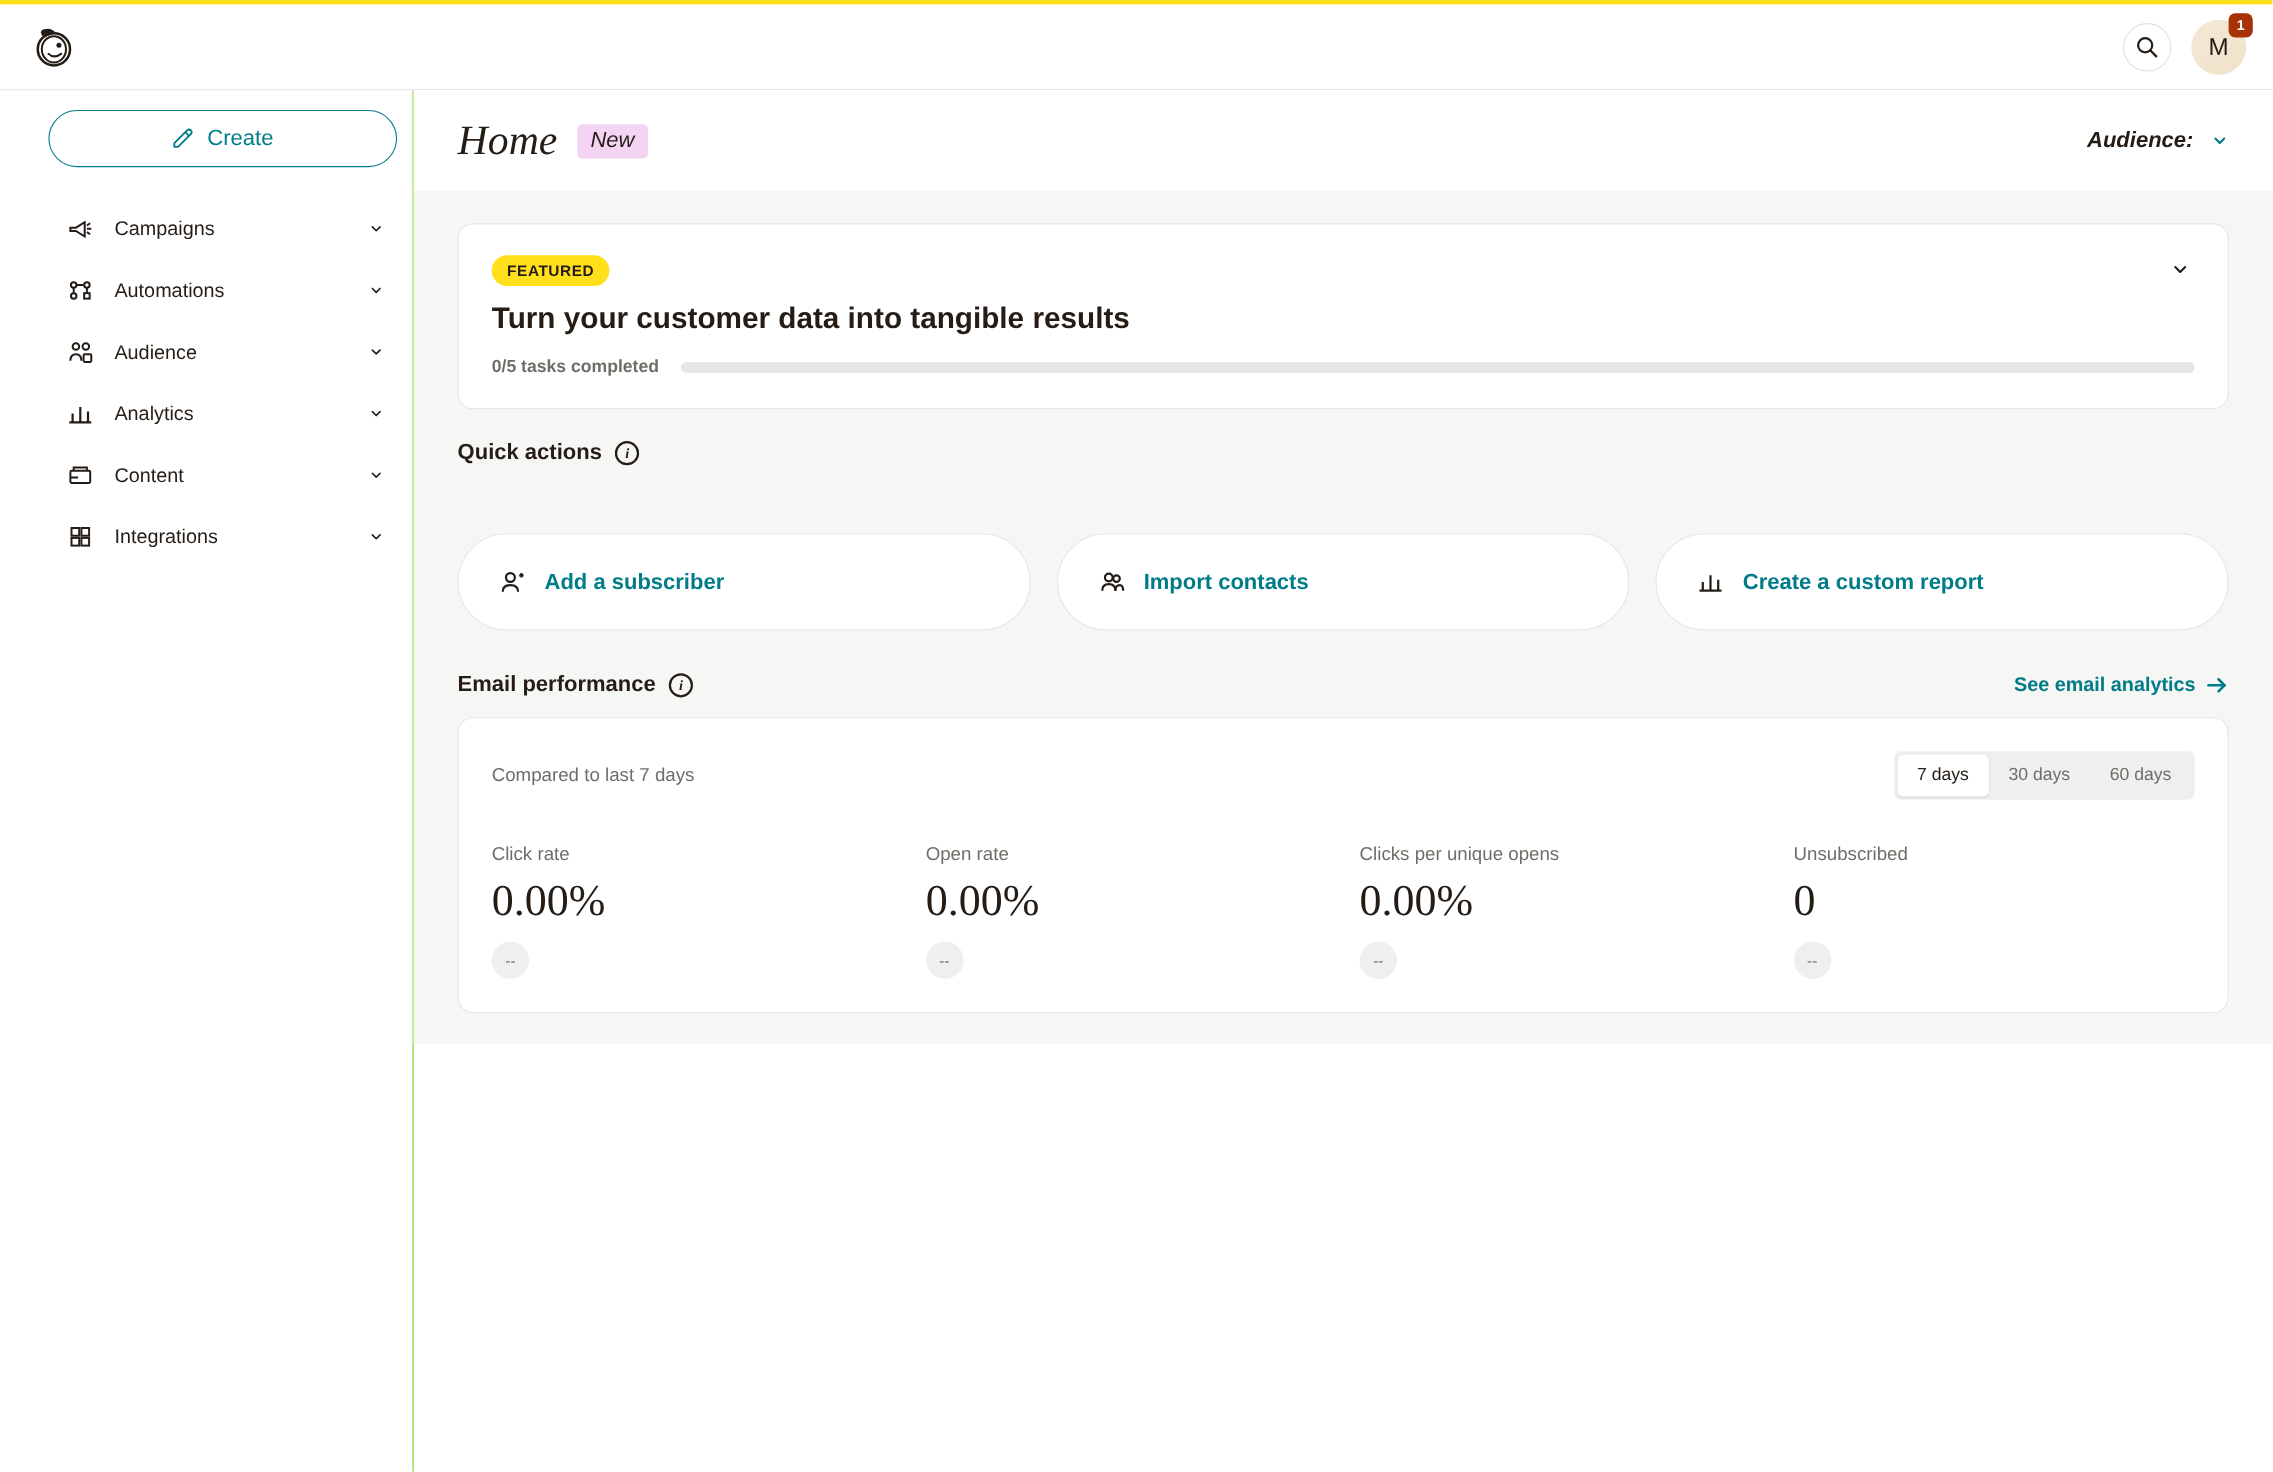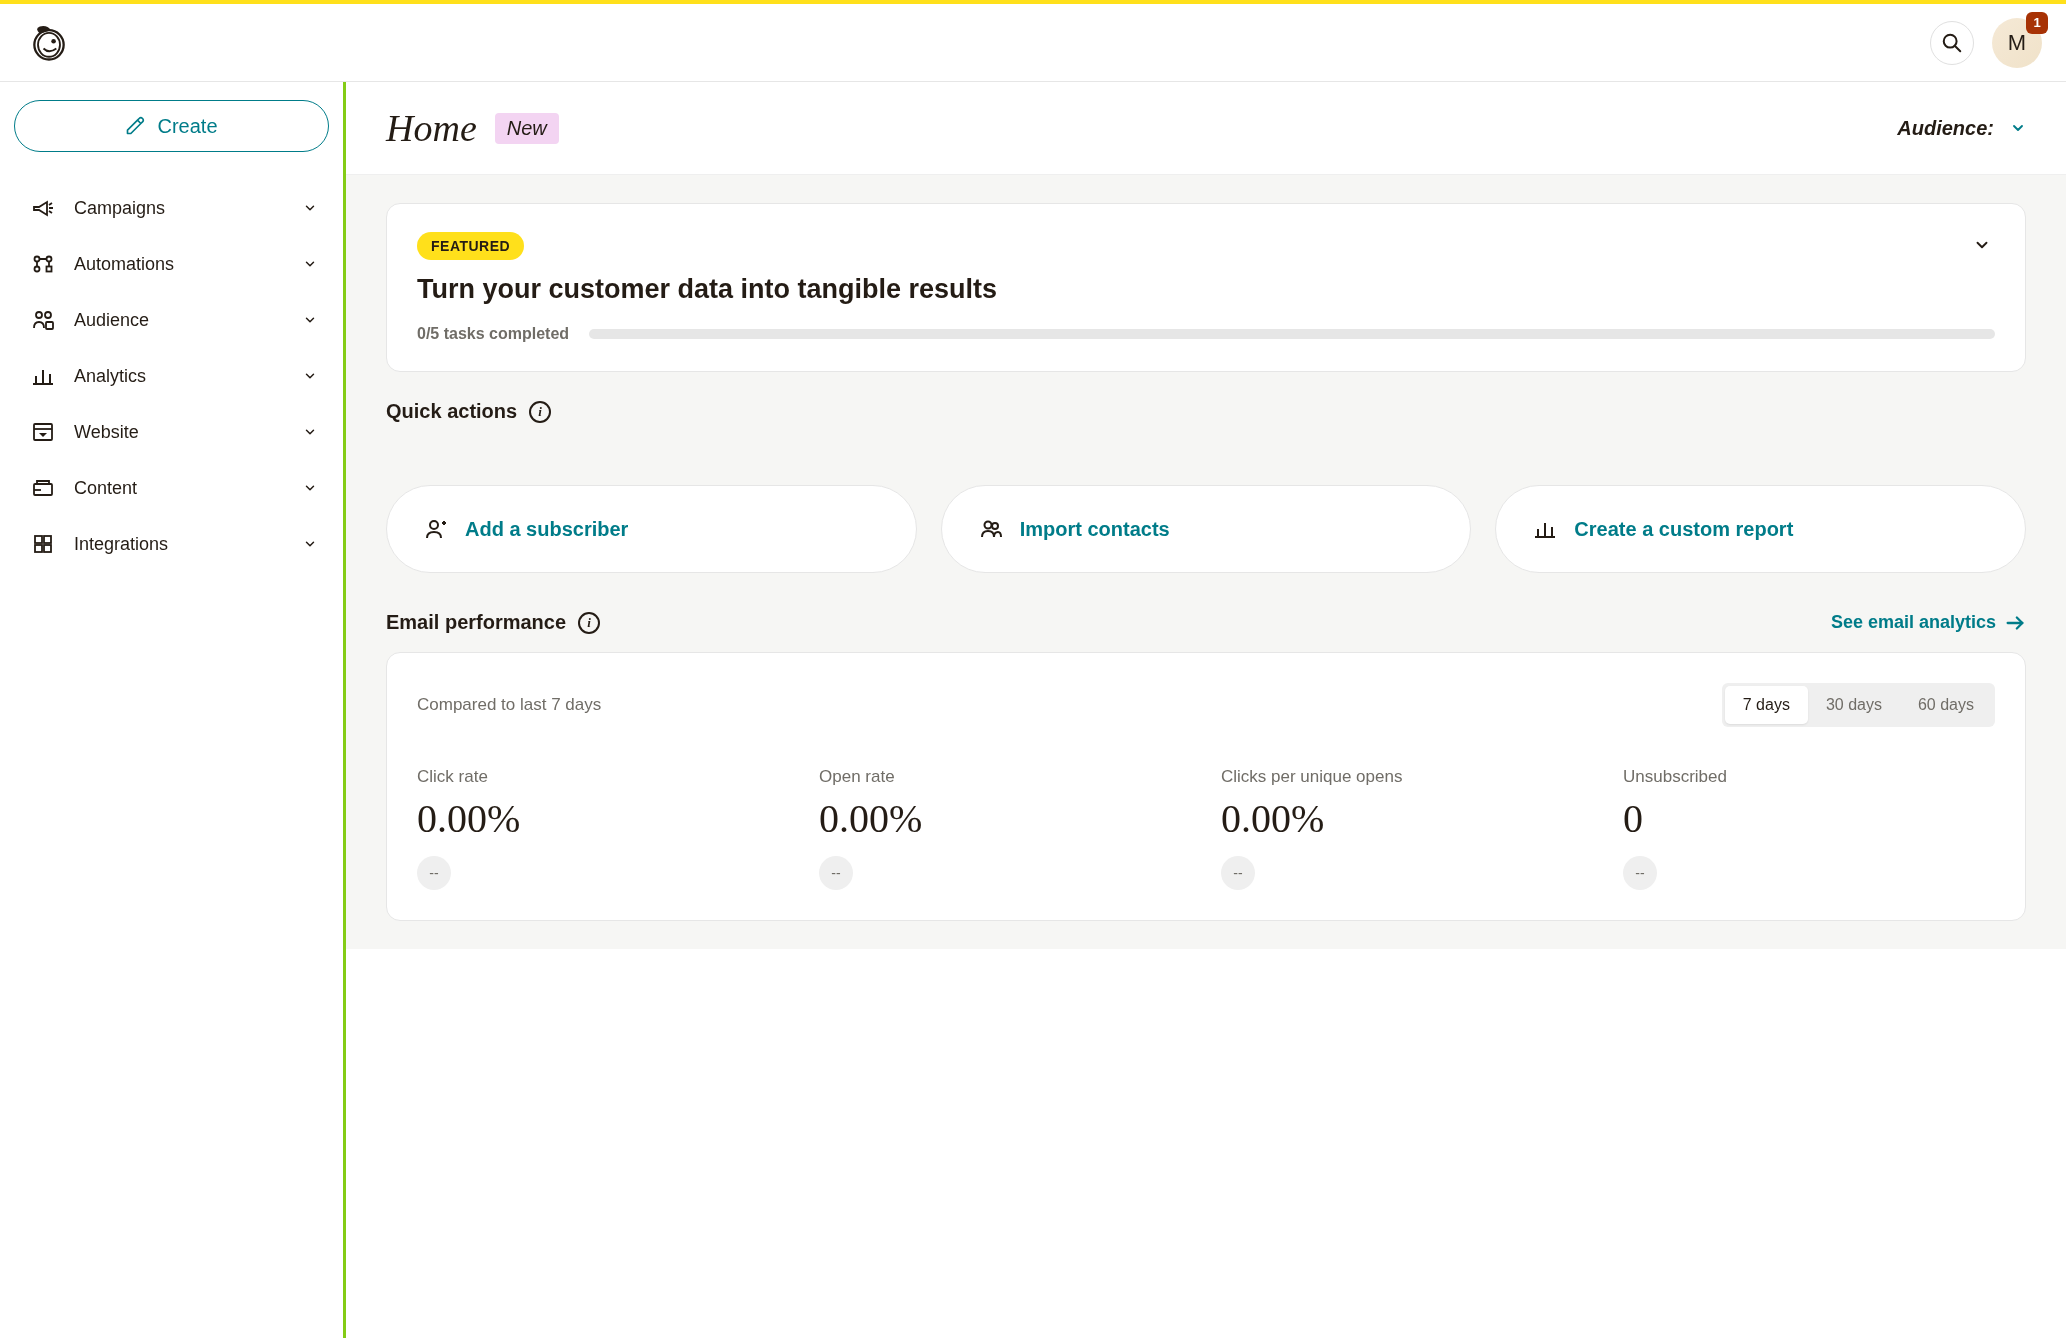--- a/index.html
+++ b/index.html
@@ -8,21 +8,21 @@
 
   .header { height: 78px; display: flex; align-items: center; padding: 0 24px; border-bottom: 1px solid #e6e6e6; }
   .logo-wrap { width: 50px; height: 50px; display: flex; align-items: center; justify-content: center; }
   .header-spacer { flex: 1; }
   .search-btn { width: 44px; height: 44px; border-radius: 50%; border: 1px solid #e0e0e0; background: #fff; display: flex; align-items: center; justify-content: center; cursor: pointer; margin-right: 18px; }
   .avatar-wrap { position: relative; width: 50px; height: 50px; }
   .avatar { width: 50px; height: 50px; border-radius: 50%; background: linear-gradient(135deg,#f5e9d6,#f0e2c9); display: flex; align-items: center; justify-content: center; font-size: 22px; font-weight: 500; cursor: pointer; }
   .avatar-badge { position: absolute; top: -6px; right: -6px; background: #a73205; color: #fff; font-size: 13px; font-weight: 600; min-width: 22px; height: 22px; border-radius: 6px; display: flex; align-items: center; justify-content: center; padding: 0 4px; }
 
   .layout { display: flex; }
-  .sidebar { width: 346px; border-right: 3px solid #84cc16; padding: 18px 14px; flex-shrink: 0; min-height: calc(100vh - 82px); }
+  .sidebar { width: 346px; border-right: 1px solid #84cc16; padding: 18px 14px; flex-shrink: 0; min-height: calc(100vh - 82px); margin-left: 30px; }
   .create-btn { width: 100%; height: 52px; border: 1.5px solid #007c89; color: #007c89; background: #fff; border-radius: 26px; display: flex; align-items: center; justify-content: center; gap: 12px; font-size: 20px; font-weight: 500; cursor: pointer; margin-bottom: 28px; }
 
   .nav-list {}
   .nav-item { display: flex; align-items: center; height: 56px; padding: 0 10px 0 16px; cursor: pointer; border-radius: 6px; }
   .nav-icon { width: 26px; height: 26px; margin-right: 18px; flex-shrink: 0; display:flex; align-items:center; justify-content:center; }
   .nav-label { flex: 1; font-size: 18px; color: #241c15; }
   .nav-chevron { width: 18px; height: 18px; display:flex; align-items:center; justify-content:center; }
 
   .main { flex: 1; }
   .main-header { padding: 24px 40px 24px 40px; display: flex; align-items: center; background:#fff; border-bottom:1px solid #efefef;font-style:italic; }
@@ -170,35 +170,20 @@
             </svg>
           </span>
         <span class="nav-label">Analytics</span>
         <span class="nav-chevron">
             <svg width="14" height="14" viewBox="0 0 24 24">
               <path d="M6 9 L12 15 L18 9" fill="none" stroke="#241c15" stroke-width="2.5" stroke-linecap="round" stroke-linejoin="round"></path>
             </svg>
           </span>
       </div>
 
-      <div class="nav-item">
-        <span class="nav-icon">
-            <svg width="24" height="24" viewBox="0 0 24 24" fill="none" stroke="#241c15" stroke-width="1.8">
-              <rect x="3" y="4" width="18" height="16" rx="1"></rect>
-              <line x1="3" y1="9" x2="21" y2="9"></line>
-              <path d="M8 13 L12 17 L16 13" fill="#241c15" stroke="none"></path>
-            </svg>
-          </span>
-        <span class="nav-label">Website</span>
-        <span class="nav-chevron">
-            <svg width="14" height="14" viewBox="0 0 24 24">
-              <path d="M6 9 L12 15 L18 9" fill="none" stroke="#241c15" stroke-width="2.5" stroke-linecap="round" stroke-linejoin="round"></path>
-            </svg>
-          </span>
-      </div>
 
       <div class="nav-item">
         <span class="nav-icon">
             <svg width="24" height="24" viewBox="0 0 24 24" fill="none" stroke="#241c15" stroke-width="1.8">
               <rect x="3" y="8" width="18" height="11" rx="1"></rect>
               <path d="M6 8 L6 5 L18 5 L18 8"></path>
               <line x1="3" y1="14" x2="10" y2="14"></line>
             </svg>
           </span>
         <span class="nav-label">Content</span>

